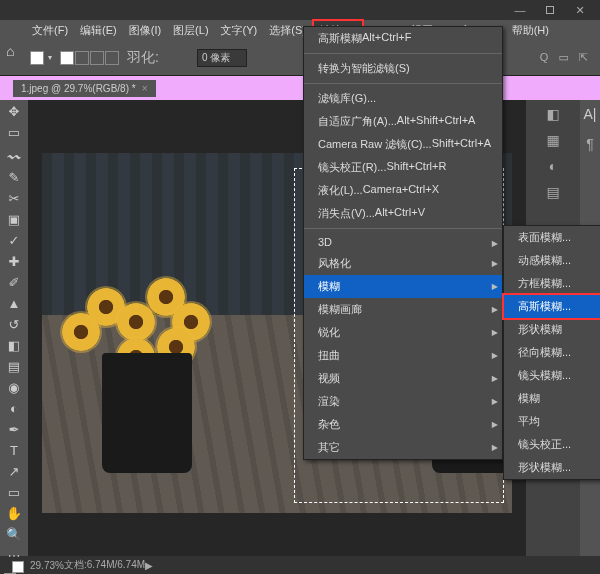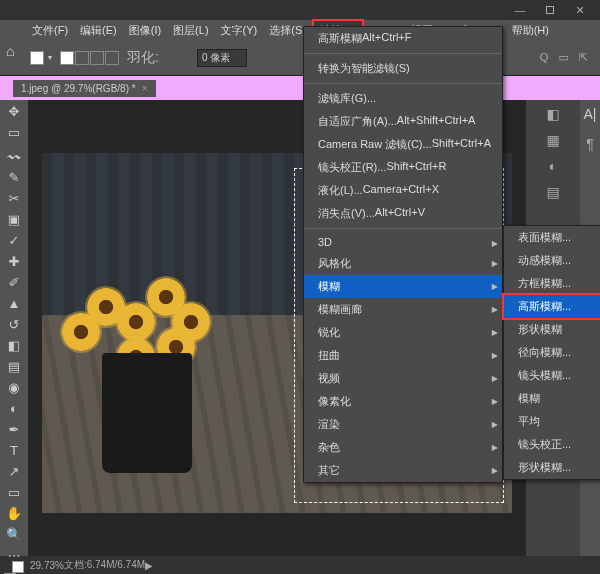--- a/index.html
+++ b/index.html
@@ -227,23 +227,20 @@
   <div class="ddrow sub">
       <span>锐化</span>
     </div>
   <div class="ddrow sub">
       <span>扭曲</span>
     </div>
   <div class="ddrow sub">
       <span>视频</span>
     </div>
   <div class="ddrow sub">
-      <span>像素化</span>
-    </div>
-  <div class="ddrow sub">
       <span>渲染</span>
     </div>
   <div class="ddrow sub">
       <span>杂色</span>
     </div>
   <div class="ddrow sub">
       <span>其它</span>
     </div>
 </div>
 

